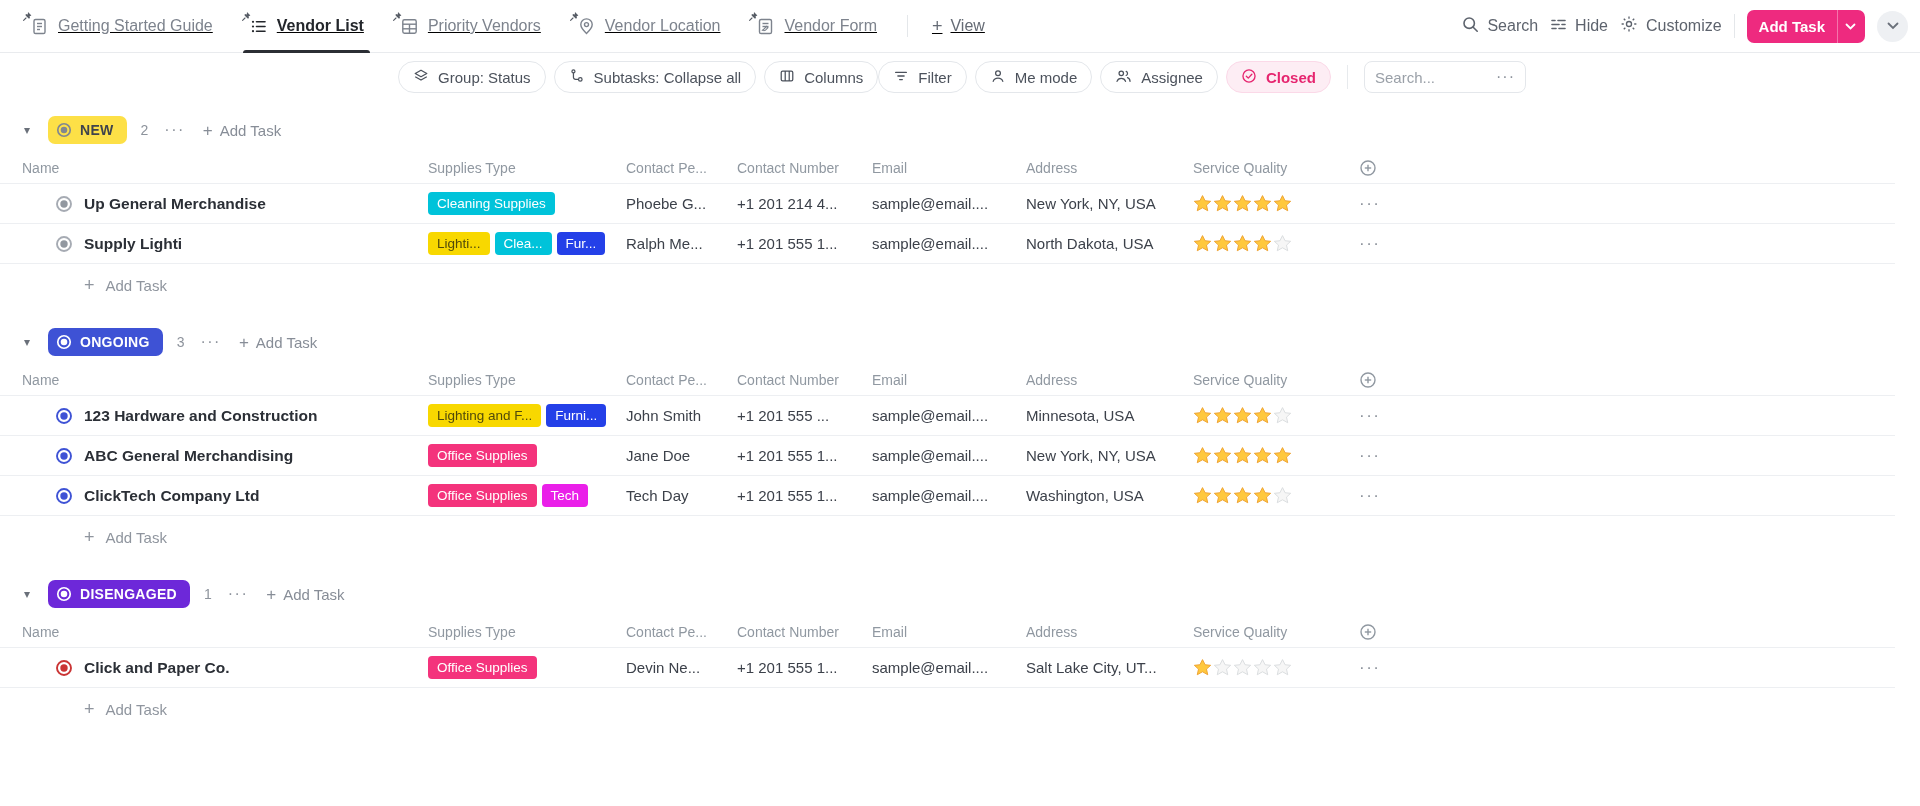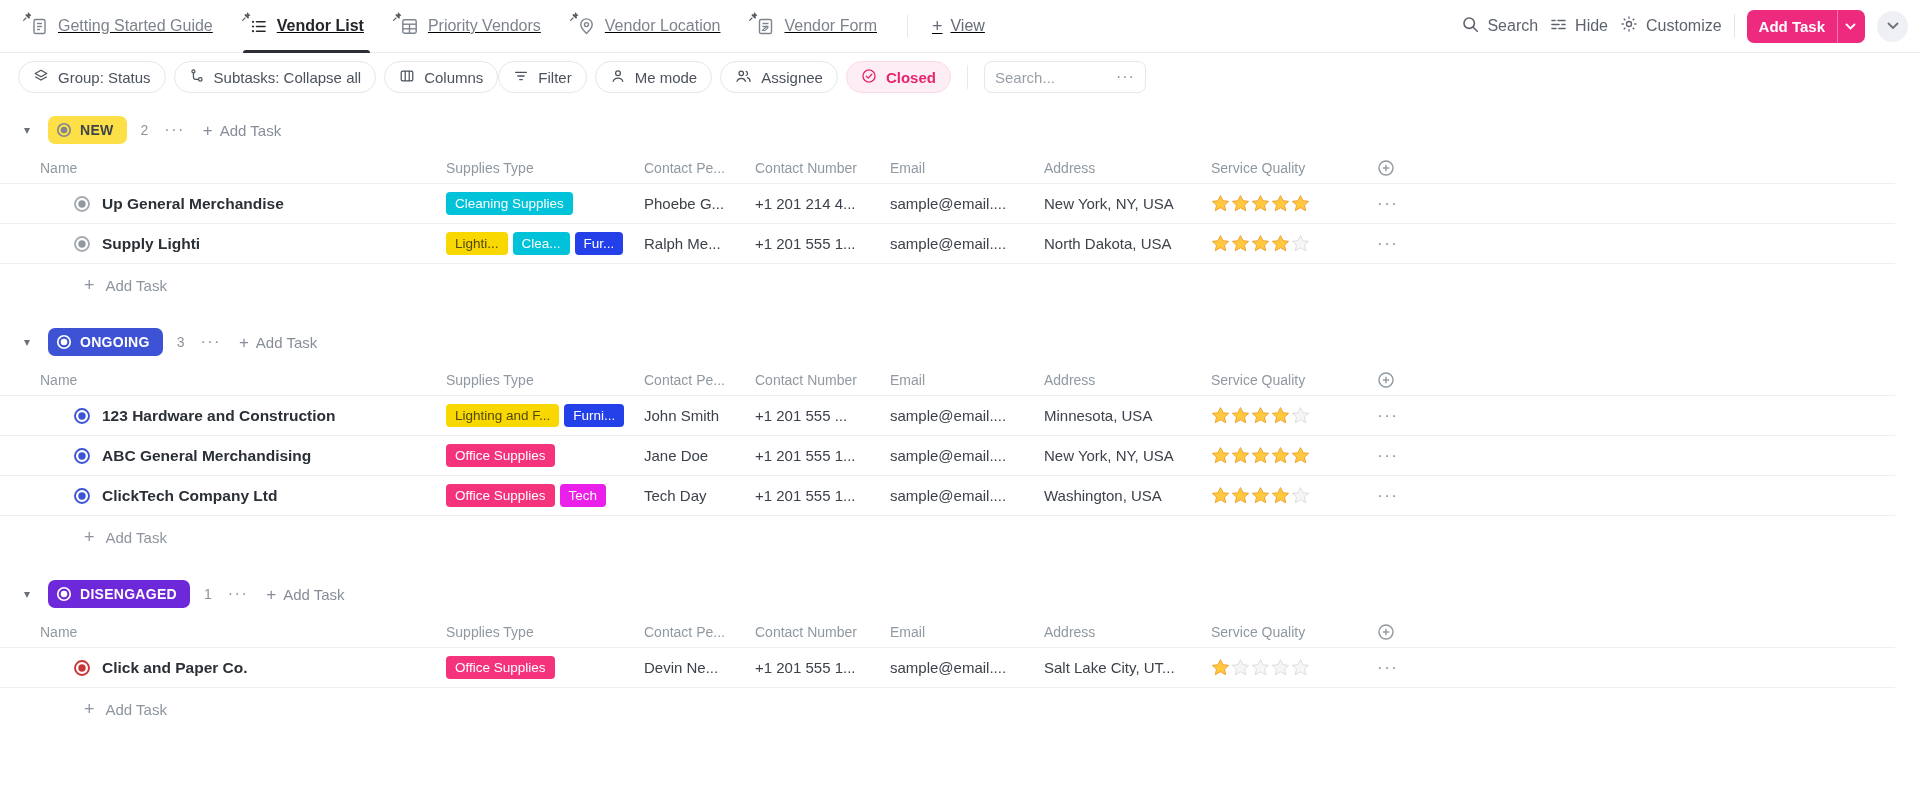--- a/index.html
+++ b/index.html
@@ -21,42 +21,42 @@
 
   .topbar-right { display:flex; align-items:center; gap:12px; }
   .top-act { display:flex; align-items:center; gap:8px; color:#5d636d; font-size:16px; cursor:pointer; white-space:nowrap; }
   .vdiv2 { width:1px; height:24px; background:#e4e7ea; }
   .add-task-btn { display:flex; align-items:center; height:33px; border-radius:7px; color:#fff; font-size:15px; font-weight:700; cursor:pointer; overflow:hidden; }
   .add-task-btn .lbl { padding:0 12px; }
   .add-task-btn .chev-zone { padding:0 9px 0 7px; border-left:1px solid rgba(255,255,255,.35); height:100%; display:flex; align-items:center; }
   .round-btn { width:31px; height:31px; border-radius:50%; background:#eef0f3; display:flex; align-items:center; justify-content:center; cursor:pointer; }
 
   
-  .toolbar { height:48px; display:flex; align-items:center; justify-content:flex-start; padding:0 14px 0 18px; }
+  .toolbar { height:48px; display:flex; align-items:center; justify-content:center; padding:0 14px 0 18px; }
   .toolbar-left, .toolbar-right { display:flex; align-items:center; gap:8px; }
   .pill { display:flex; align-items:center; gap:9px; height:32px; padding:0 14px; border:1px solid #e4e7eb; border-radius:17px; color:#4c525c; font-size:15px; background:#fff; cursor:pointer; white-space:nowrap; }
   .pill.closed-pill { color:#e6256f; background:#fdedf4; border-color:#fbd9e8; font-weight:600; }
   .tb-div { width:1px; height:24px; background:#e7eaed; margin:0 8px; }
   .search-box { display:flex; align-items:center; justify-content:space-between; height:32px; width:162px; border:1px solid #e4e7eb; border-radius:8px; padding:0 10px; }
   .search-box input { border:none; outline:none; width:105px; font-size:15px; color:#40454e; font-family:"Liberation Sans",sans-serif; background:transparent; }
   .search-box input::placeholder { color:#9aa0a8; }
   .more-dots { color:#8d939c; font-size:16px; letter-spacing:1px; cursor:pointer; }
 
   
   .content { padding-top:15px; }
   .group { margin-bottom:22px; }
   .group-header { display:flex; align-items:center; height:28px; padding-left:24px; margin-bottom:9px; }
   .gchev { color:#6a707a; font-size:12px; width:24px; cursor:pointer; }
   .badge { display:flex; align-items:center; gap:8px; height:28px; padding:0 13px 0 8px; border-radius:7px; font-size:14px; font-weight:700; letter-spacing:.02em; cursor:pointer; white-space:nowrap; }
   .gcount { color:#8d939c; font-size:14px; margin-left:14px; }
   .gdots { color:#8d939c; font-size:16px; letter-spacing:1.5px; margin-left:16px; cursor:pointer; }
   .gadd { display:flex; align-items:center; gap:7px; color:#878d97; font-size:15px; margin-left:18px; cursor:pointer; }
   .gadd .plus-glyph { color:#878d97; font-size:17px; }
 
-  .grid { display:grid; grid-template-columns:406px 198px 111px 135px 154px 167px 166px 1fr; align-items:center; margin-right:25px; padding-left:40px; }
+  .grid { display:grid; grid-template-columns:406px 198px 111px 135px 154px 167px 166px 1fr; align-items:center; margin-right:25px; padding-left:22px; }
   .thead { height:31px; border-bottom:1px solid #edeff2; color:#9098a1; font-size:14px; }
   .thead .hcell { white-space:nowrap; overflow:hidden; }
   .addcol { display:flex; align-items:center; }
   .row { height:40px; border-bottom:1px solid #edeff2; font-size:15px; color:#3c414a; }
   .cell { white-space:nowrap; overflow:hidden; padding-right:8px; }
   .name-cell { display:flex; align-items:center; gap:11px; padding-left:33px; font-weight:700; color:#2b2f36; font-size:15.5px; }
   .name-cell svg { flex:0 0 auto; }
   .tags-cell { display:flex; align-items:center; gap:5px; overflow:hidden; }
   .tag { display:inline-flex; align-items:center; height:23px; padding:0 9px; border-radius:4px; font-size:13.5px; font-weight:500; white-space:nowrap; }
   .stars-cell { display:flex; align-items:center; gap:1px; }

